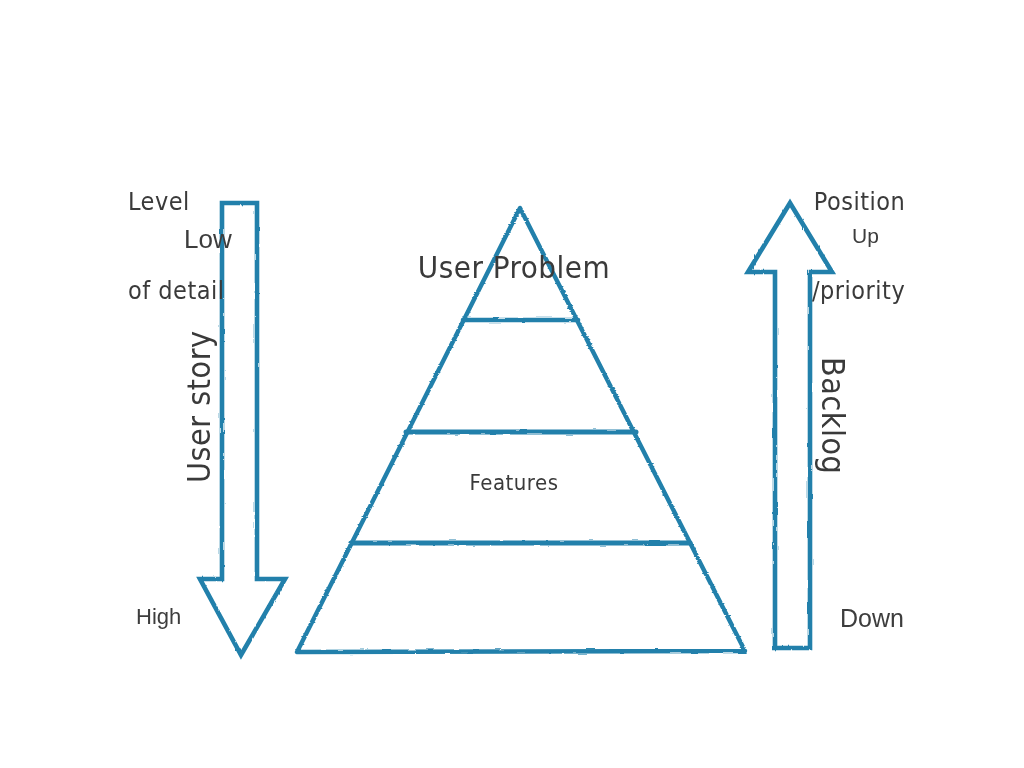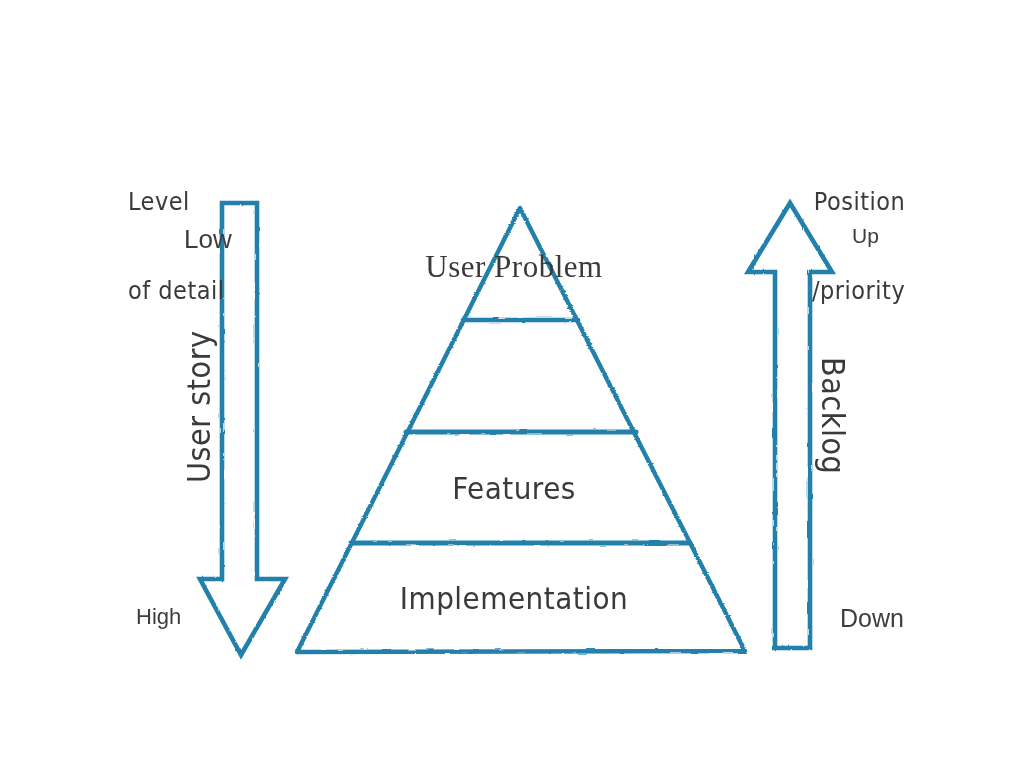--- a/index.html
+++ b/index.html
@@ -65,23 +65,23 @@
 
   
   .tier {
     position: absolute;
     width: 1024px;
     left: 0;
     text-align: center;
     color: #3a3a3a;
     font-size: 32px;
   }
-  #tier-0 { top: 249px; font-size: 31px; font-family: Liberation Serif, serif; }
+  #tier-0 { top: 249px; font-size: 31px; }
   #tier-1 { top: 360px; font-size: 31px; }
-  #tier-2 { top: 470px; font-size: 31px; }
+  #tier-2 { top: 470px; font-size: 22px; }
   #tier-3 { top: 580px; font-size: 31px; }
   .tier-inner { display: inline-block; transform: translateX(2px); }
 </style>
 </head>
 <body>
 
 <div id="canvas">
 
   <svg id="art" viewBox="0 0 1024 768">
     <defs>
@@ -146,17 +146,14 @@
 
   <div class="lbl hand" id="lbl-userstory">User story</div>
   <div class="lbl hand" id="lbl-backlog">Backlog</div>
 
   <div class="tier hand" id="tier-0">
     <span class="tier-inner">User Problem</span>
   </div>
   <div class="tier hand" id="tier-2">
     <span class="tier-inner">Features</span>
   </div>
-  <div class="tier hand" id="tier-3">
-    <span class="tier-inner">Implementation</span>
-  </div>
 
 </div>
 
 </body></html>

